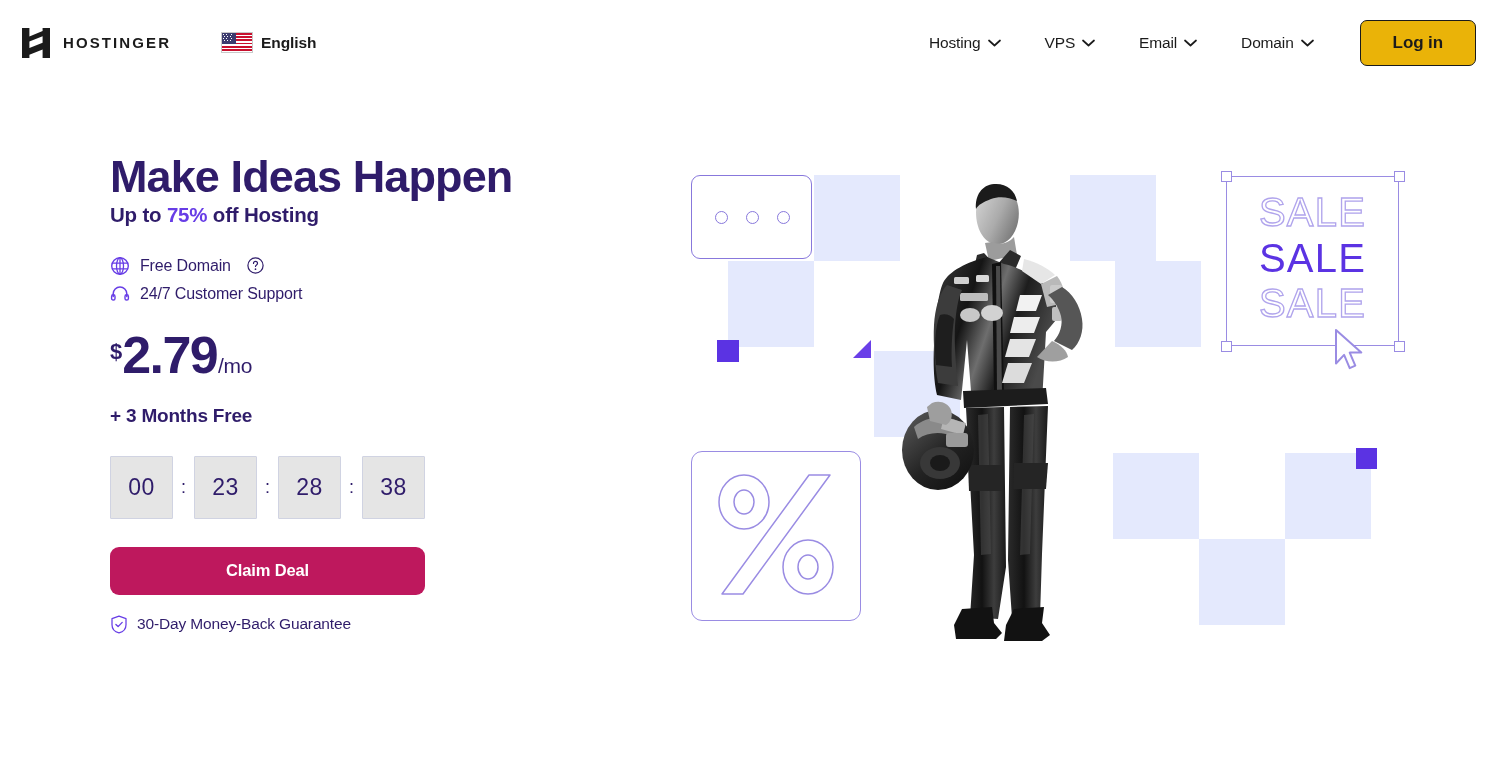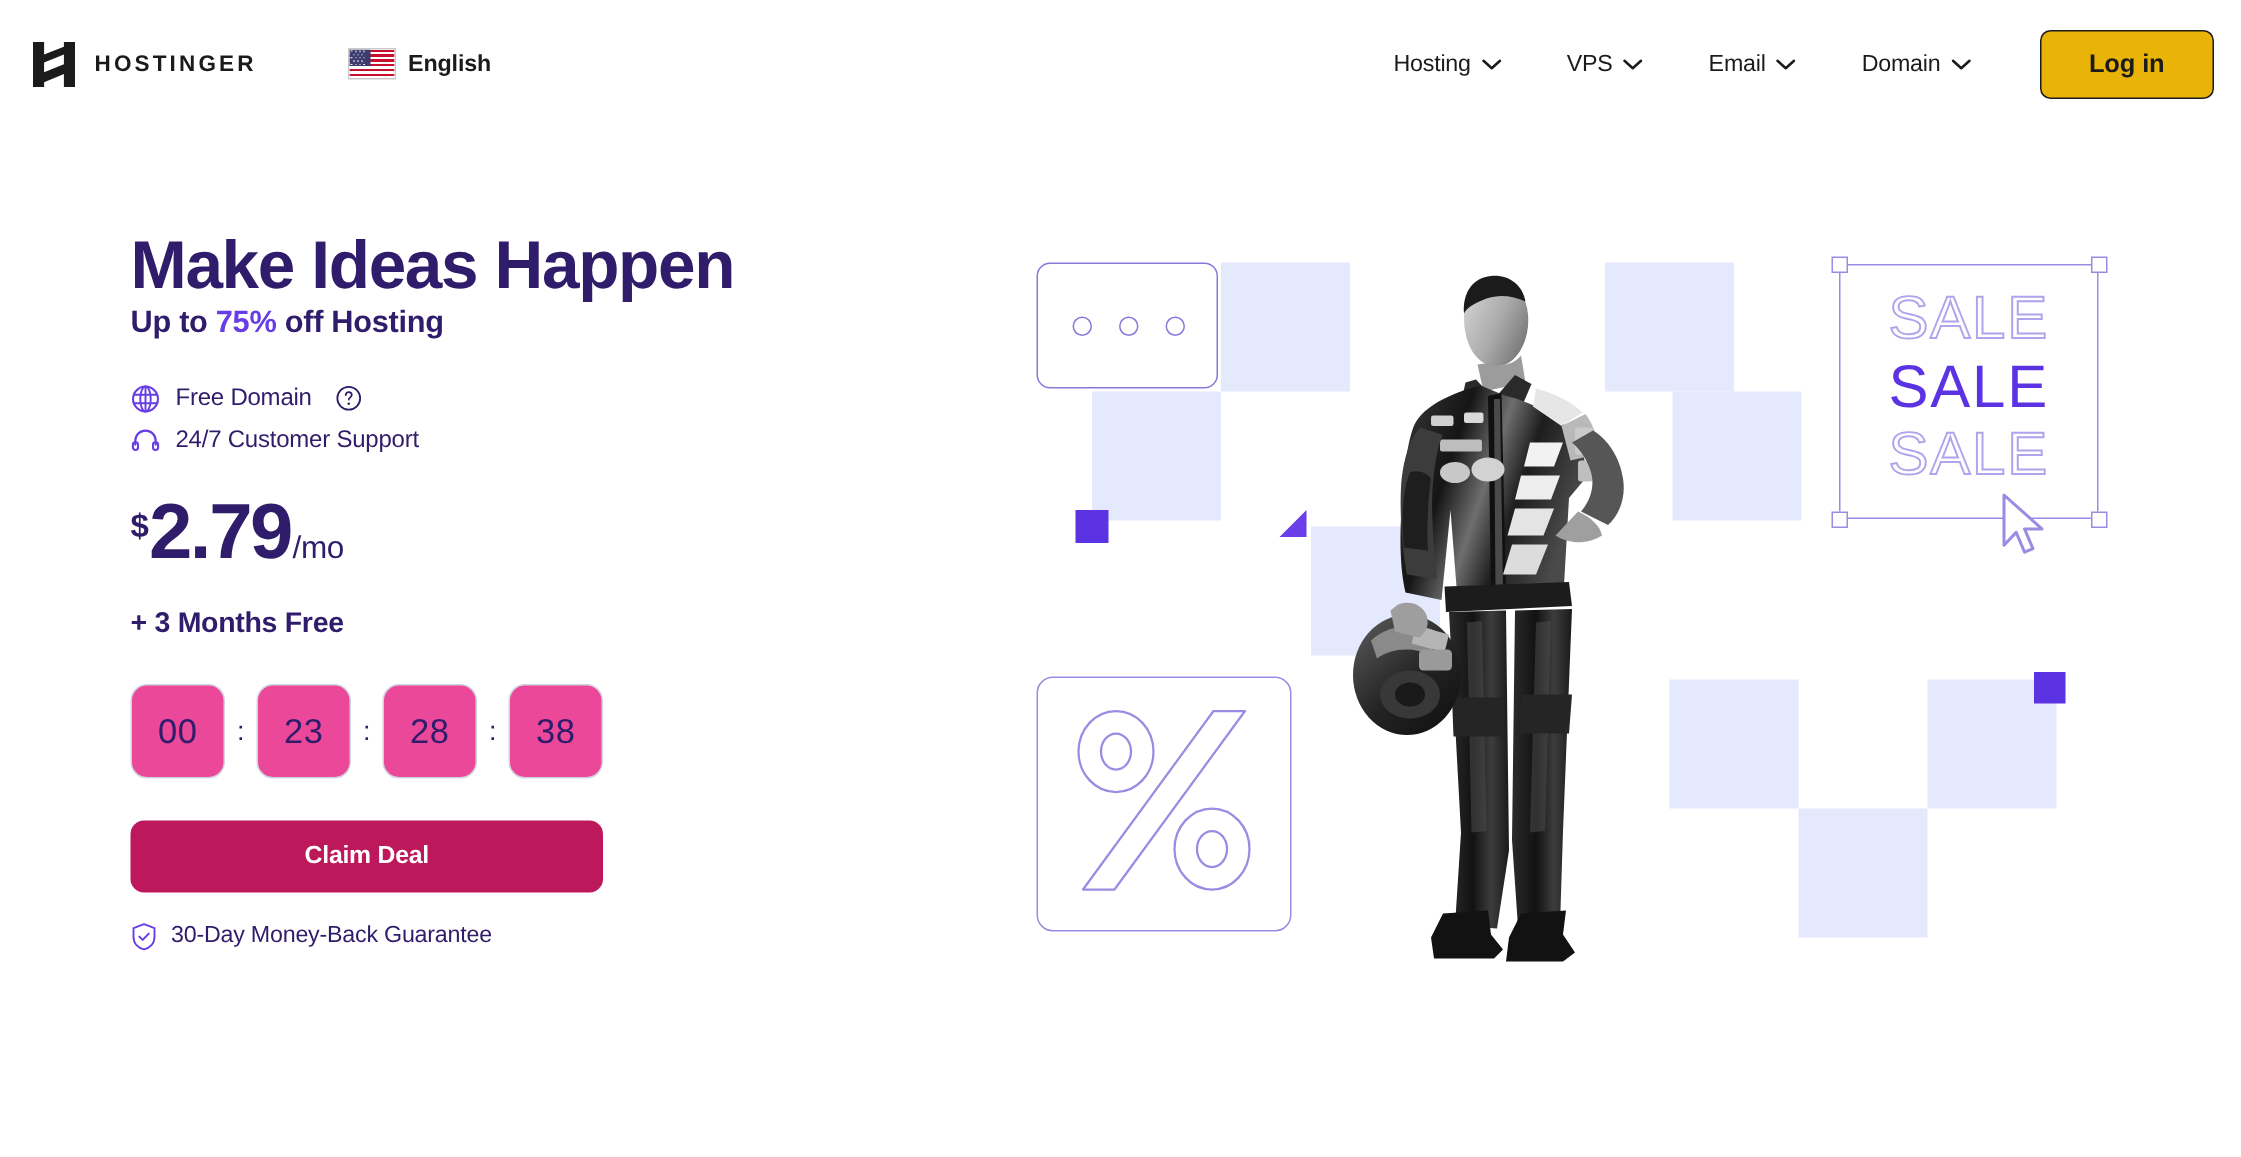--- a/index.html
+++ b/index.html
@@ -40,21 +40,21 @@
     font-weight: 700;
     letter-spacing: 2.1px;
     color: #1b1b1b;
     line-height: 1;
   }
 
   .lang {
     display: flex;
     align-items: center;
     gap: 8px;
-    margin-left: 48px;
+    margin-left: 37px;
     cursor: pointer;
     padding-left: 13px;
   }
 
   .flag {
     width: 32px;
     height: 21px;
     position: relative;
     display: inline-block;
     border: 0.5px solid #c9c9c9;
@@ -142,21 +142,21 @@
 
   
   .hero {
     display: flex;
     position: relative;
     height: 686px;
   }
 
   .hero-left {
     width: 640px;
-    padding-left: 87px;
+    padding-left: 110px;
     padding-top: 67px;
     flex: none;
   }
 
   .h1 {
     font-size: 45px;
     line-height: 1.13;
     font-weight: 700;
     letter-spacing: -0.9px;
     color: #2F1C6A;
@@ -220,28 +220,28 @@
 
   .countdown {
     margin-top: 29px;
     display: flex;
     align-items: center;
   }
   .cd-box {
     width: 63px;
     height: 63px;
     border: 1.4px solid #D0D3E2;
-    border-radius: 11px;
+    border-radius: 1px;
     display: flex;
     align-items: center;
     justify-content: center;
     font-size: 23px;
     font-weight: 400;
     color: #2F1C6A;
-    background: #ec4899;
+    background: #e5e5e5;
     letter-spacing: 0.4px;
   }
   .cd-sep {
     width: 21px;
     text-align: center;
     font-size: 18px;
     color: #2F1C6A;
     font-weight: 400;
   }
 

